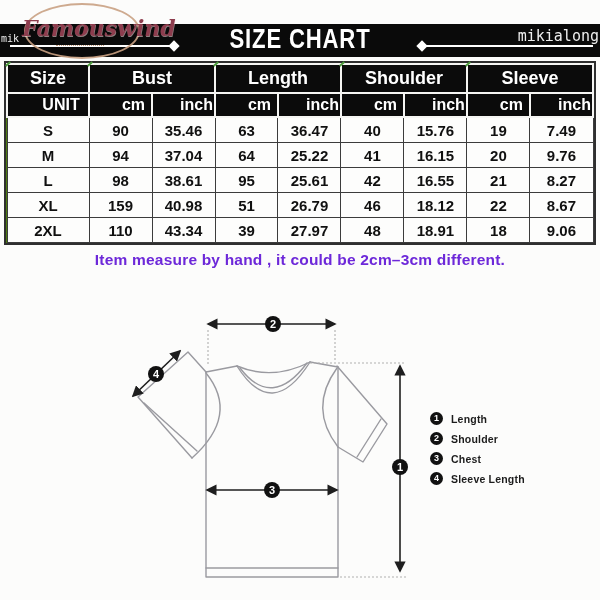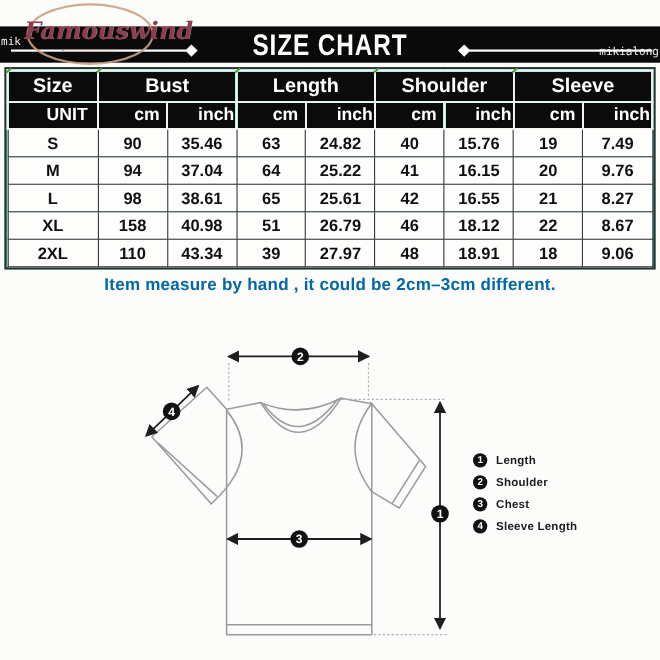--- a/index.html
+++ b/index.html
@@ -5,75 +5,75 @@
   html,body { margin:0; padding:0; background:#ffffff; }
   .stage {
     position:relative; width:600px; height:600px; overflow:hidden;
     background:#fcfcfb;
     font-family:"Liberation Sans", sans-serif;
   }
 
   
   .header-bar {
     position:absolute; left:0; top:24px; width:600px; height:33px;
-    background:#0a0a0a; display:flex; align-items:flex-end; justify-content:center;
+    background:#0a0a0a; display:flex; align-items:flex-start; justify-content:center;
     z-index:2;
   }
   .size-chart-title {
     color:#ffffff; font-size:27px; font-weight:900; letter-spacing:1px;
     transform:scaleX(0.82); white-space:nowrap;
   }
   .hline { position:absolute; top:21px; height:2px; background:#ffffff; }
   .hline-left  { left:10px;  width:162px; }
   .hline-right { left:421px; width:172px; }
   .diamond { position:absolute; top:18px; width:8px; height:8px; background:#ffffff; transform:rotate(45deg); }
   .diamond-left  { left:170px; }
   .diamond-right { left:418px; }
   .wm { position:absolute; color:#ededed; font-family:"DejaVu Sans Mono", monospace; }
-  .wm-right { right:1px; top:18px; font-size:10px; }
+  .wm-right { right:1px; top:3px; font-size:15px; }
   .wm-left  { left:1px;  top:9px; font-size:10px; }
 
   
   .logo { position:absolute; left:20px; top:1px; width:130px; height:57px; z-index:3; }
   .logo-ring {
     position:absolute; left:4px; top:2px; width:112px; height:52px;
     border:2px solid rgba(201,161,131,0.9); border-radius:50%;
   }
   .logo-script {
     position:absolute; left:2px; top:14px; white-space:nowrap;
     font-family:"DejaVu Serif", serif; font-style:italic; font-weight:700;
     font-size:22px; color:#8e3d4e; text-shadow:0.5px 0.5px 0 rgba(255,230,230,0.55);
   }
   .logo-sub { position:absolute; left:36px; top:44px; width:48px; border-top:1px dotted #c9a183; }
 
   
   .table-wrap {
     position:absolute; left:4px; top:61px; width:592px;
-    border:2px solid #2f2f2f; background:#5eead4; box-sizing:border-box;
+    border:2px solid #2f2f2f; background:#4d7c0f; box-sizing:border-box;
   }
   table.size-table { border-collapse:collapse; table-layout:fixed; width:100%; }
   .size-table th {
     background:#0b0b0b; color:#ffffff; border:2px solid #f5f5f3;
     font-weight:bold; text-align:center; padding:0; position:relative;
   }
   .size-table thead tr.group-row th { height:27px; font-size:18px; }
   .size-table thead tr.unit-row  th { height:22px; font-size:16px;padding-left:26px; }
   .size-table thead tr.group-row th::before {
     content:""; position:absolute; top:-2px; left:-3px; width:6px; height:2px;
     background:#4c9b3c; transform:rotate(-40deg);
   }
   .size-table td {
     height:24px; background:#fdfdfc; color:#101010; border:1px solid #3c3c3c;
     font-weight:bold; font-size:15px; text-align:center; padding:0;
   }
 
   
   .note {
     position:absolute; left:0; top:251px; width:600px; text-align:center;
-    font-size:15.5px; font-weight:bold; color:#0369a1; letter-spacing:0.2px;
+    font-size:15.5px; font-weight:bold; color:#6d28d9; letter-spacing:0.2px;
   }
 
   
   .diagram-svg { position:absolute; left:0; top:290px; }
 
   .legend { position:absolute; left:430px; top:412px; z-index:2; }
   .legend-item { display:flex; align-items:center; margin-bottom:7px; }
   .legend-num {
     width:13px; height:13px; border-radius:50%; background:#111; color:#fff;
     font-size:9px; font-weight:bold; line-height:13px; text-align:center;
@@ -134,51 +134,51 @@
           <th>cm</th>
           <th>inch</th>
         </tr>
       </thead>
       <tbody>
           <tr>
             <td>S</td>
             <td>90</td>
             <td>35.46</td>
             <td>63</td>
-            <td>24.82</td>
+            <td>36.47</td>
             <td>40</td>
             <td>15.76</td>
             <td>19</td>
             <td>7.49</td>
           </tr>
           <tr>
             <td>M</td>
             <td>94</td>
             <td>37.04</td>
             <td>64</td>
             <td>25.22</td>
             <td>41</td>
             <td>16.15</td>
             <td>20</td>
             <td>9.76</td>
           </tr>
           <tr>
             <td>L</td>
             <td>98</td>
             <td>38.61</td>
-            <td>65</td>
+            <td>95</td>
             <td>25.61</td>
             <td>42</td>
             <td>16.55</td>
             <td>21</td>
             <td>8.27</td>
           </tr>
           <tr>
             <td>XL</td>
-            <td>158</td>
+            <td>159</td>
             <td>40.98</td>
             <td>51</td>
             <td>26.79</td>
             <td>46</td>
             <td>18.12</td>
             <td>22</td>
             <td>8.67</td>
           </tr>
           <tr>
             <td>2XL</td>

